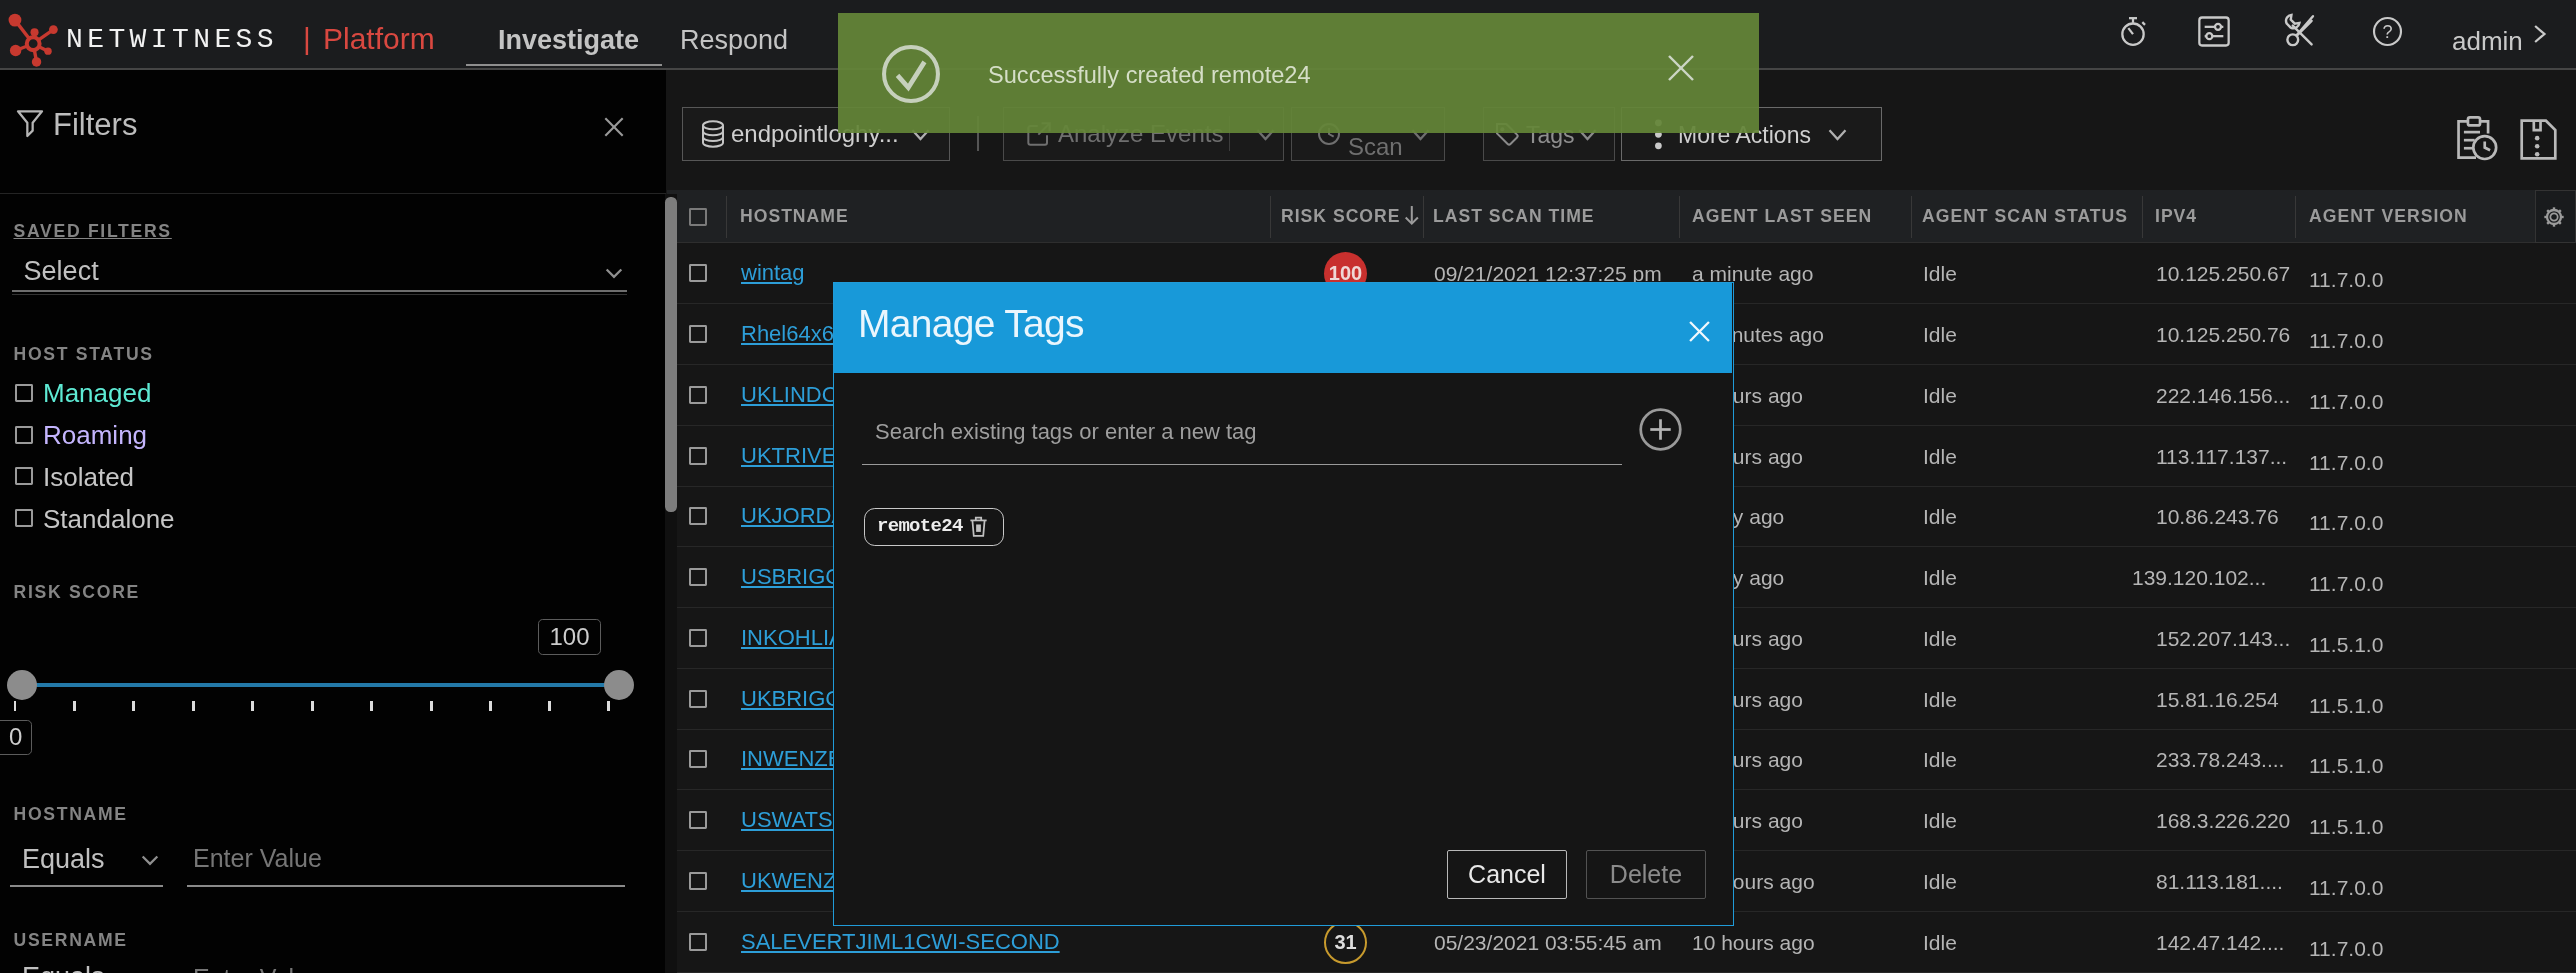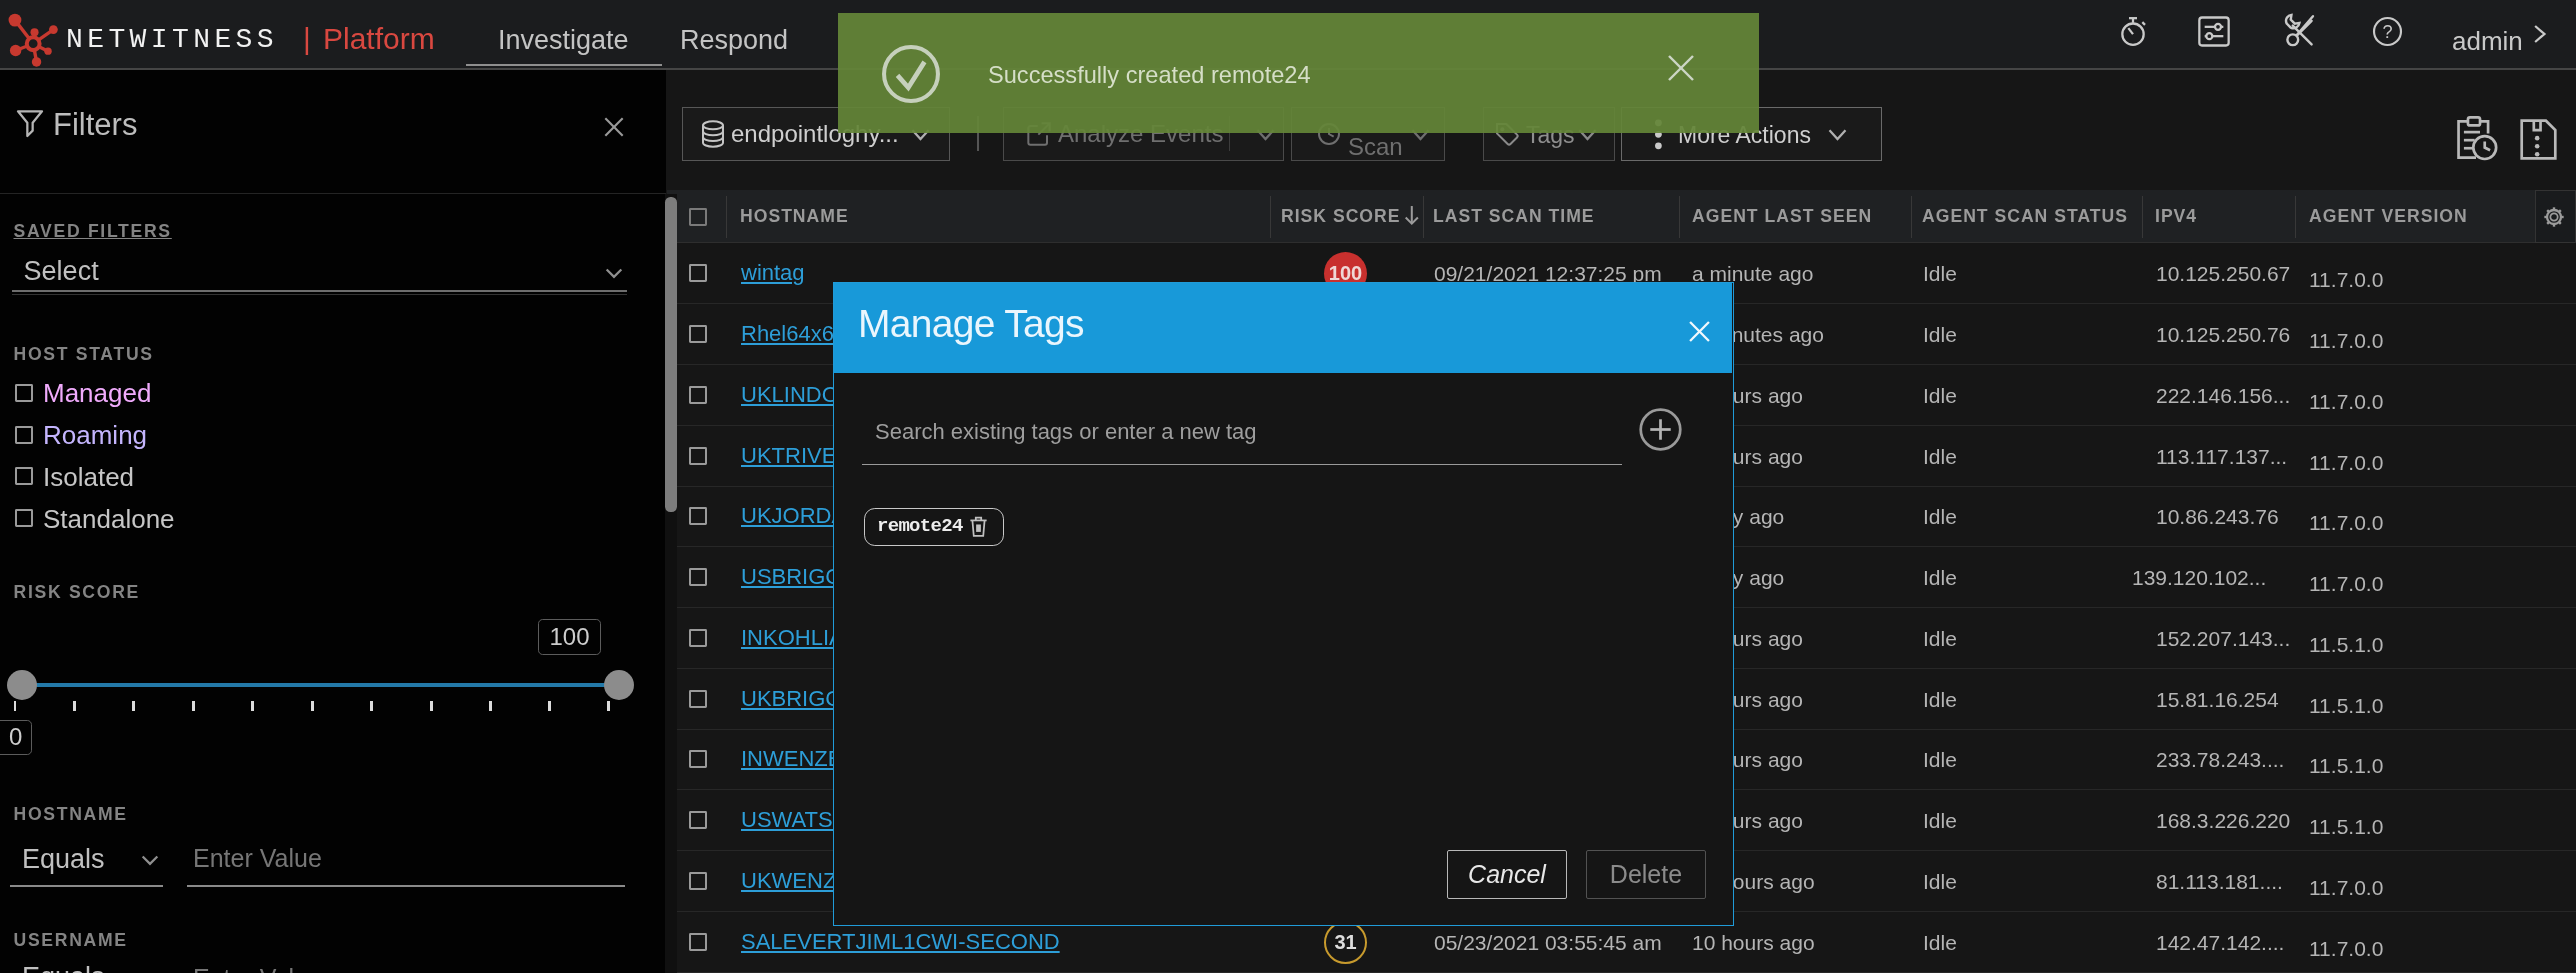--- a/index.html
+++ b/index.html
@@ -33,21 +33,21 @@
   <circle cx="16" cy="15" r="9.5" fill="#c7392f"></circle>
   <circle cx="45" cy="33" r="6" fill="#c7392f"></circle>
   <circle cx="73" cy="29" r="6.5" fill="#c7392f"></circle>
   <circle cx="17" cy="60" r="8.5" fill="#c7392f"></circle>
   <circle cx="65" cy="61" r="5.5" fill="#c7392f"></circle>
   <circle cx="48" cy="77" r="7" fill="#c7392f"></circle>
 </svg>
 <div class="abs" style="left:66px;top:26px;font-size:28px;line-height:28px;color:#f2f2f2;letter-spacing:4.4px;z-index:5;font-family:Liberation Mono, monospace;">NETWITNESS</div>
 <div class="abs" style="left:303px;top:24px;font-size:30px;line-height:30px;color:#d94840;z-index:5;">|</div>
 <div class="abs" style="left:323px;top:24px;font-size:30px;line-height:30px;color:#d94840;z-index:5;">Platform</div>
-<div class="abs" style="left:498px;top:27px;font-size:27px;line-height:27px;color:#c4c4c4;z-index:5;">Investigate</div>
+<div class="abs" style="left:498px;top:27px;font-size:27px;line-height:27px;color:#c4c4c4;z-index:5;font-weight:bold;">Investigate</div>
 <div class="abs" style="left:466px;top:64px;width:196px;height:2px;background:#8f8f8f;z-index:5;"></div>
 <div class="abs" style="left:680px;top:27px;font-size:27px;line-height:27px;color:#c4c4c4;z-index:5;">Respond</div>
 
 <svg class="abs" style="left:2117px;top:13.5px;" width="32" height="35" viewBox="0 0 48 52">
   <g stroke="#c9c9c9" stroke-width="3.4" fill="none">
     <circle cx="24" cy="30" r="16"></circle>
     <line x1="18" y1="6" x2="30" y2="6"></line>
     <line x1="24" y1="6" x2="24" y2="13"></line>
     <line x1="38" y1="12" x2="42" y2="16"></line>
     <line x1="24" y1="30" x2="17" y2="21"></line>
@@ -97,21 +97,21 @@
 <div class="abs lbl" style="left:13.5px;top:221px;text-decoration:underline;">SAVED FILTERS</div>
 <div class="abs" style="left:23.6px;top:258px;font-size:27px;line-height:27px;color:#c0c0c0;">Select</div>
 <svg class="abs" style="left:604px;top:266px;" width="20" height="15" viewBox="0 0 30 22">
   <polyline points="4,5 15,16 26,5" stroke="#8f8f8f" stroke-width="3.4" fill="none"></polyline>
 </svg>
 <div class="abs" style="left:12px;top:290px;width:615px;height:2px;background:#6e6e6e;"></div>
 <div class="abs" style="left:12px;top:294px;width:615px;height:1.4px;background:#333;"></div>
 
 <div class="abs lbl" style="left:13.5px;top:344px;">HOST STATUS</div>
 <div class="cbx" style="left:15px;top:384px;"></div>
-<div class="abs" style="left:43px;top:380px;font-size:26px;line-height:26px;color:#f0abfc;">Managed</div>
+<div class="abs" style="left:43px;top:380px;font-size:26px;line-height:26px;color:#5eead4;">Managed</div>
 <div class="cbx" style="left:15px;top:426px;"></div>
 <div class="abs" style="left:43px;top:422px;font-size:26px;line-height:26px;color:#c4b5fd;">Roaming</div>
 <div class="cbx" style="left:15px;top:467px;"></div>
 <div class="abs" style="left:43px;top:464px;font-size:26px;line-height:26px;color:#c6c6c6;">Isolated</div>
 <div class="cbx" style="left:15px;top:509px;"></div>
 <div class="abs" style="left:43px;top:506px;font-size:26px;line-height:26px;color:#c6c6c6;">Standalone</div>
 
 <div class="abs lbl" style="left:13.5px;top:582px;">RISK SCORE</div>
 <div class="abs" style="left:538px;top:619px;width:63px;height:36px;border:1.4px solid #5c5c5c;border-radius:4.7px;box-sizing:border-box;text-align:center;font-size:24px;line-height:34px;color:#cccccc;">100</div>
 <div class="abs" style="left:22px;top:683px;width:596px;height:4px;background:#2379a8;"></div>
@@ -413,16 +413,16 @@
   <div class="abs" style="left:30px;top:225px;width:140px;height:38px;border:1.4px solid #c8c8c8;border-radius:10.8px;box-sizing:border-box;"></div>
   <div class="abs" style="left:43px;top:234px;font-family:'Liberation Mono',monospace;font-size:19px;font-weight:bold;line-height:19px;color:#ededed;letter-spacing:-0.7px;">remote24</div>
   <svg class="abs" style="left:135px;top:232px;" width="19" height="23" viewBox="0 0 28 34">
     <g stroke="#c0c0c0" stroke-width="2.6" fill="none">
       <line x1="2" y1="8" x2="26" y2="8"></line>
       <path d="M10 8 L10 4 L18 4 L18 8"></path>
       <path d="M5 8 L7 31 L21 31 L23 8"></path>
       <rect x="10.5" y="14" width="7" height="11" fill="#c0c0c0" stroke="none"></rect>
     </g>
   </svg>
-  <div class="abs" style="left:613px;top:567px;width:120px;height:49px;border:1.4px solid #b8b8b8;border-radius:2px;box-sizing:border-box;text-align:center;font-size:25px;line-height:47px;color:#e8e8e8;font-style:italic;">Cancel</div>
+  <div class="abs" style="left:613px;top:567px;width:120px;height:49px;border:1.4px solid #b8b8b8;border-radius:2px;box-sizing:border-box;text-align:center;font-size:25px;line-height:47px;color:#e8e8e8;">Cancel</div>
   <div class="abs" style="left:752px;top:567px;width:120px;height:49px;border:1.4px solid #525252;border-radius:2px;box-sizing:border-box;text-align:center;font-size:25px;line-height:47px;color:#8b8b8b;">Delete</div>
 </div>
 
 
 </body></html>

